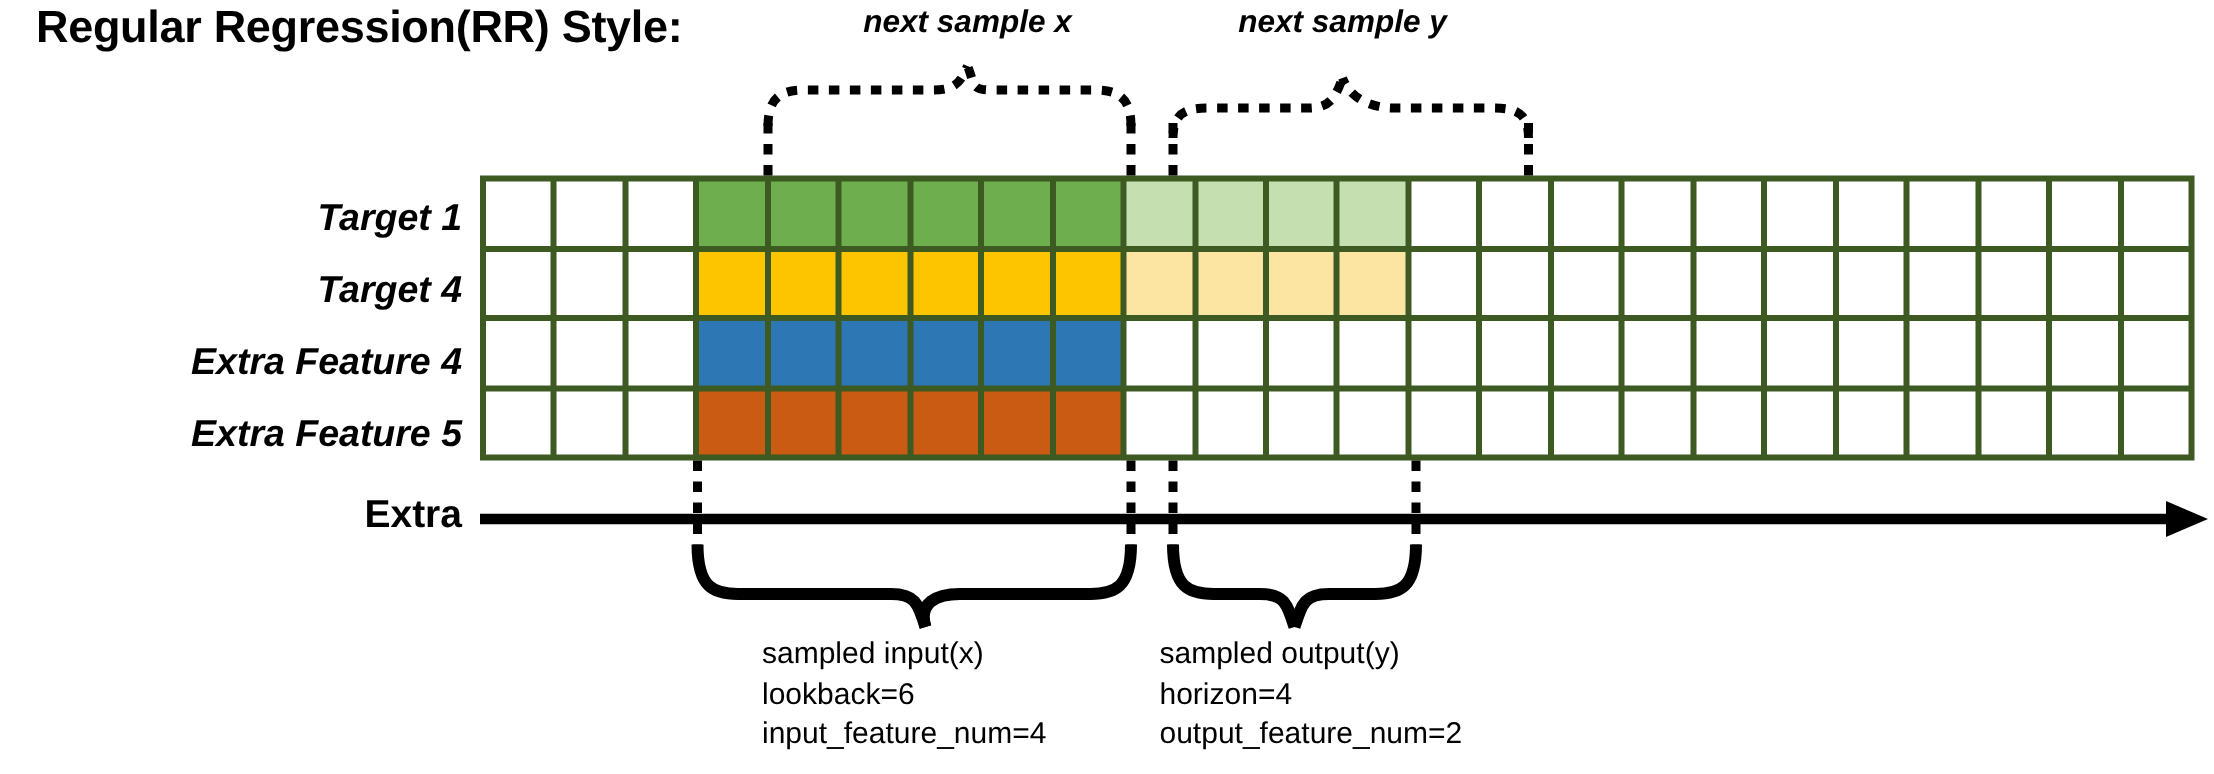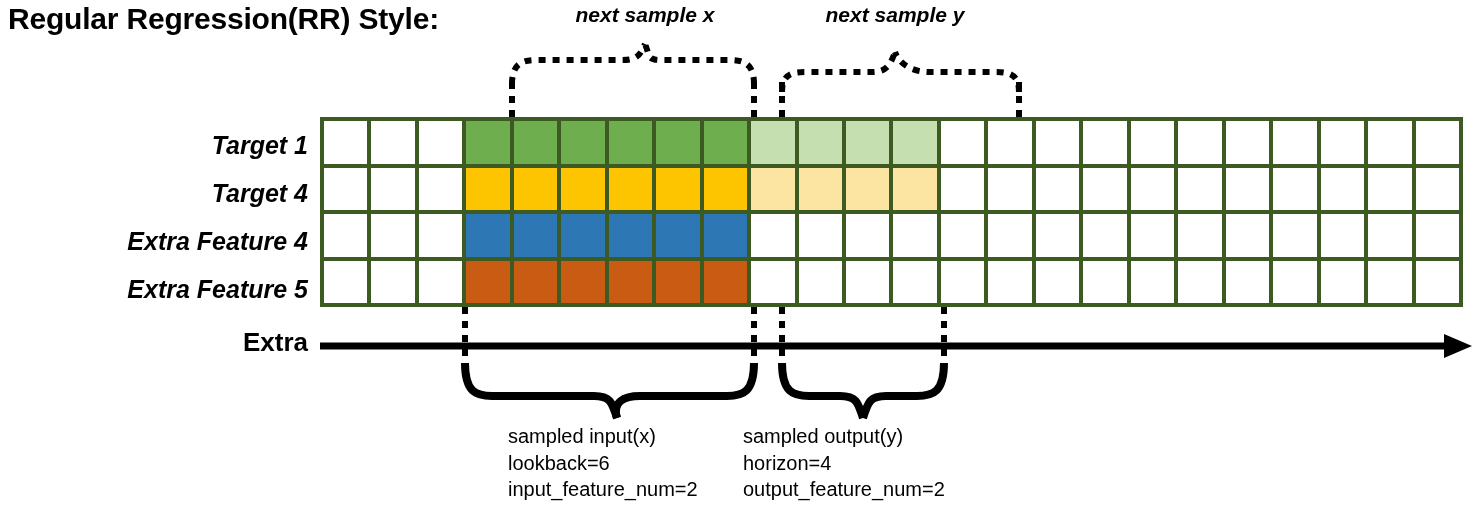--- a/index.html
+++ b/index.html
@@ -7,21 +7,21 @@
     width:1476px;height:516px;
     background:#ffffff;
     font-family:"Liberation Sans", sans-serif;
     position:relative;
     overflow:hidden;
   }
   .page{position:absolute;inset:0;}
 
   
   #page-title{
-    position:absolute;left:8px;top:2px;
+    position:absolute;left:24px;top:2px;
     font-size:30px;font-weight:700;color:#000;
     letter-spacing:-0.2px;white-space:nowrap;
   }
 
   
   .row-label{
     position:absolute;right:0;width:100%;
     text-align:right;
     font-size:25px;font-weight:700;color:#000;
     white-space:nowrap;
@@ -216,21 +216,21 @@
       <path d="M944,363 C944,392 933,396 917,396 L886,396 C870,396 868,402 863,418"></path>
     </g>
   </svg>
 
   <div class="anno-label" style="left:795px;top:3px;width:200px">next sample y</div>
   <div class="anno-label" style="left:545px;top:3px;width:200px">next sample x</div>
 
   <div class="caption" style="left:508px;top:423px">
     <div>sampled input(x)</div>
     <div>lookback=6</div>
-    <div>input_feature_num=2</div>
+    <div>input_feature_num=4</div>
   </div>
-  <div class="caption" style="left:743px;top:423px">
+  <div class="caption" style="left:773px;top:423px">
     <div>sampled output(y)</div>
     <div>horizon=4</div>
     <div>output_feature_num=2</div>
   </div>
 
 </div>
 
 </body></html>

